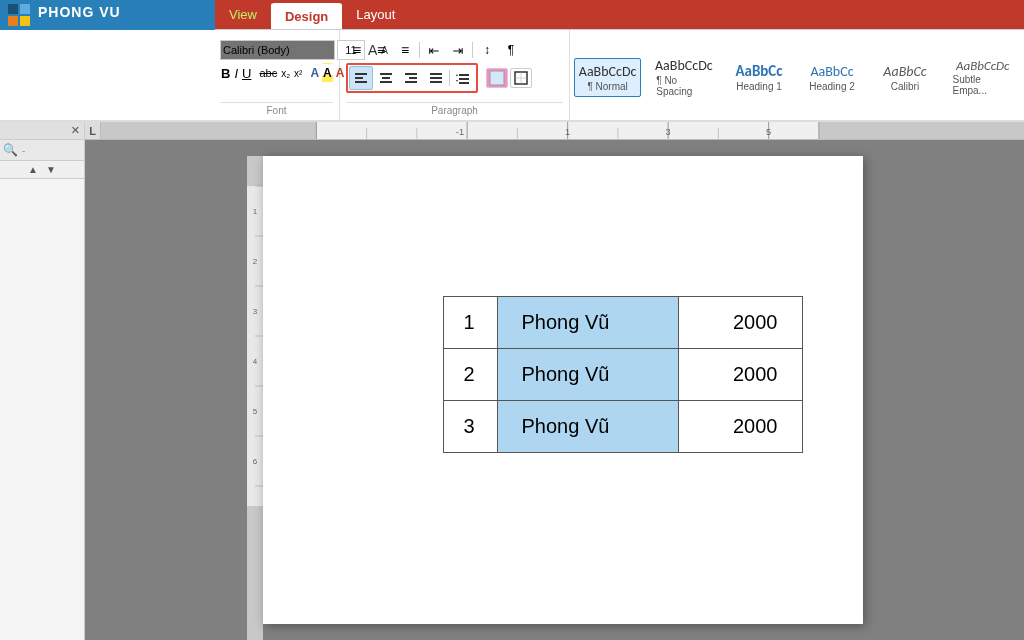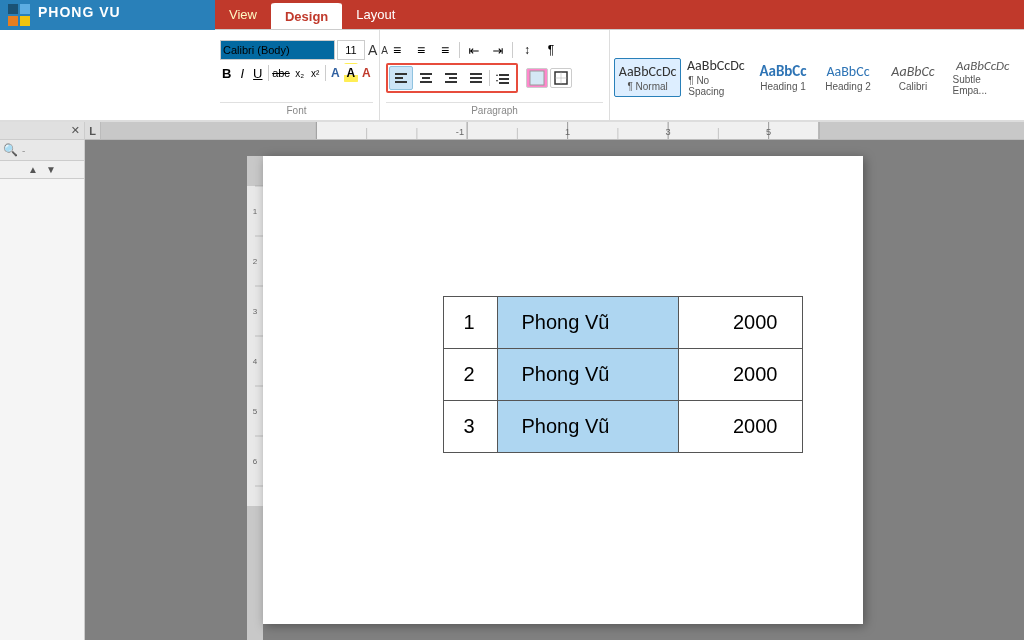--- a/index.html
+++ b/index.html
@@ -167,21 +167,21 @@
       font-size: 11px;
       background: transparent;
     }
 
     .font-name-box {
       width: 110px;
       height: 20px;
       border: 1px solid #ccc;
       font-size: 11px;
       padding: 0 4px;
-      background: #0369a1;
+      background: #737373;
     }
     .font-size-box {
       width: 32px;
       height: 20px;
       border: 1px solid #ccc;
       font-size: 11px;
       padding: 0 2px;
       background: #fff;
       text-align: center;
     }
@@ -205,21 +205,21 @@
     .styles-section-wrap {
       flex: 1;
       display: flex;
       flex-direction: column;
     }
     .styles-row {
       display: flex;
       align-items: center;
       flex: 1;
       padding: 4px 4px 0;
-      gap: 0;
+      gap: 8px;
     }
     .styles-bottom-label {
       font-size: 10px;
       color: #888;
       text-align: center;
       border-top: 1px solid #e0e0e0;
       padding: 2px;
     }
   </style>
 </head>
@@ -231,21 +231,21 @@
     <div class="logo-squares">
       <div class="logo-sq blue"></div>
       <div class="logo-sq cyan"></div>
       <div class="logo-sq orange"></div>
       <div class="logo-sq yellow"></div>
     </div>
     <span class="logo-text">PHONG VU</span>
   </div>
 
   <div class="ribbon-tabs-row" style="position:absolute;top:0;left:0;right:0;height:30px;display:flex;align-items:flex-end;padding-left:215px;background:#c0392b;z-index:5;">
-    <div class="ribbon-tab" style="color:#fef9c3;font-size:13px;padding:0 14px;height:30px;display:flex;align-items:center;cursor:pointer;">
+    <div class="ribbon-tab" style="color:#bef264;font-size:13px;padding:0 14px;height:30px;display:flex;align-items:center;cursor:pointer;">
       <span>View</span>
     </div>
     <div class="ribbon-tab active" style="background:#fff;color:#c0392b;font-weight:600;font-size:13px;padding:0 14px;height:28px;margin-bottom:0;display:flex;align-items:center;cursor:pointer;border-radius:4px 4px 0 0;">
       <span>Design</span>
     </div>
     <div class="ribbon-tab" style="color:#fff;font-size:13px;padding:0 14px;height:30px;display:flex;align-items:center;cursor:pointer;">
       <span>Layout</span>
     </div>
   </div>
 

